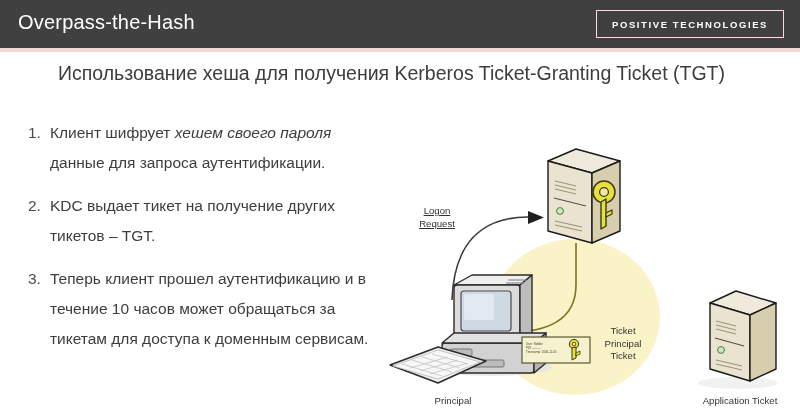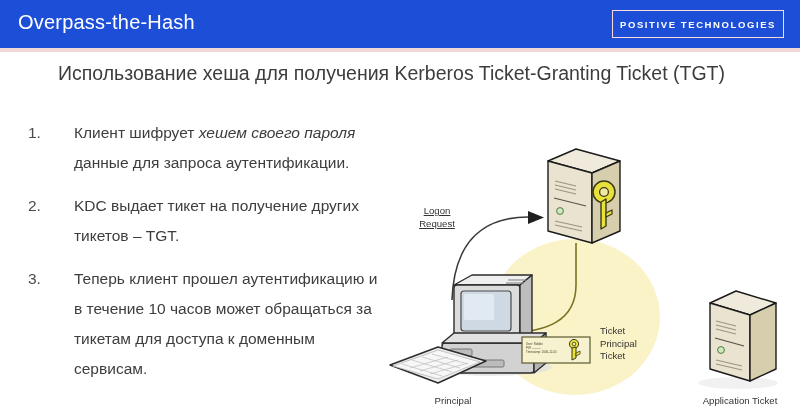--- a/index.html
+++ b/index.html
@@ -11,41 +11,41 @@
     font-family: "Liberation Sans", sans-serif;
     overflow: hidden;
     position: relative;
   }
 
   
   .header {
     position: absolute;
     left: 0; top: 0;
     width: 800px; height: 48px;
-    background: #1d4ed8;
+    background: #404040;
   }
   .header-underline {
     position: absolute;
     left: 0; top: 48px;
     width: 800px; height: 4px;
     background: #f2d7d7;
   }
   .header-title {
     position: absolute;
     left: 18px; top: 11px;
     color: #ffffff;
     font-size: 20px;
     font-weight: 400;
     letter-spacing: .2px;
     white-space: nowrap;
   }
   .logo-box {
     position: absolute;
     right: 16px; top: 10px;
-    width: 172px; height: 28px;
+    width: 188px; height: 28px;
     border: 1px solid #ffd9d9;
     display: flex;
     align-items: center;
     justify-content: center;
   }
   .logo-text {
     color: #ffffff;
     font-size: 9.5px;
     font-weight: 700;
     letter-spacing: 1.6px;
@@ -80,21 +80,20 @@
     color: #4a4a4a;
     line-height: 30px;
     text-align: left;
     padding-left: 8px;
   }
   .bullet-text {
     font-size: 15.5px;
     color: #3d3d3d;
     line-height: 30px;
     flex: 1;
-    margin-left: 24px;
   }
   .bullet-text i { font-style: italic; }
 
   
   .diagram {
     position: absolute;
     left: 380px; top: 95px;
     width: 420px; height: 324px;
   }
   .diagram svg { display: block; }
@@ -102,21 +101,21 @@
   .dlabel {
     position: absolute;
     font-size: 9.6px;
     color: #333333;
     text-align: center;
     line-height: 12.5px;
     white-space: nowrap;
   }
   #kdc-label   { left: 116px; top: 8px;  width: 180px; }
   #logon-label { left: 22px;  top: 110px; width: 70px; text-align: center; text-decoration: underline; }
-  #tgt-label   { left: 220px; top: 230px; width: 70px; text-align: left; }
+  #tgt-label   { left: 208px; top: 230px; width: 70px; text-align: center; }
   #principal-label { left: 28px; top: 300px; width: 90px; text-align: center; }
   #appserver-label { left: 305px; top: 300px; width: 110px; text-align: center; }
 
   .ticket-lines {
     position: absolute;
     left: 146px; top: 247px;
     width: 52px;
     font-size: 2.9px;
     line-height: 4.2px;
     color: #4a4633;

